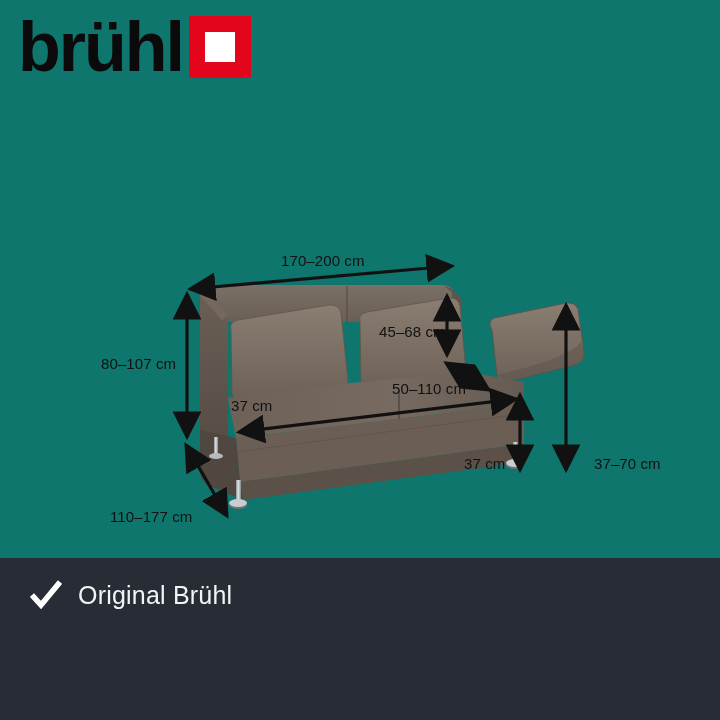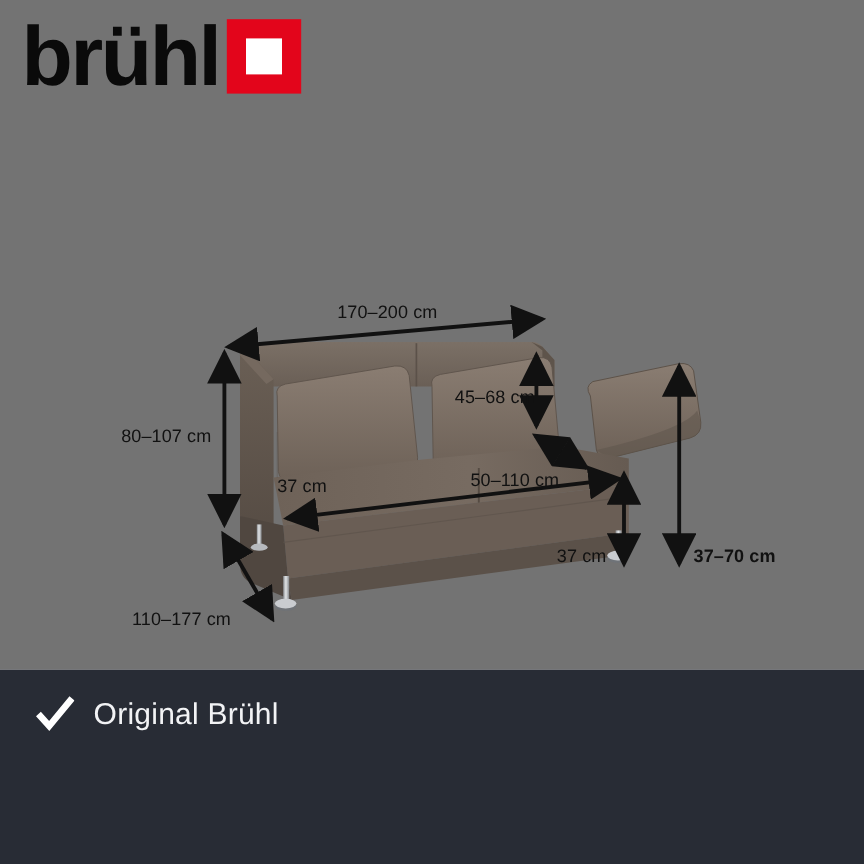--- a/index.html
+++ b/index.html
@@ -7,21 +7,21 @@
   body {
     font-family: "Liberation Sans", sans-serif;
     background:#ffffff;
     position:relative;
     overflow:hidden;
   }
 
   
   #product-area {
     position:absolute; left:0; top:0; width:720px; height:558px;
-    background:#737373;
+    background:#0f766e;
   }
 
   
   #brand-logo {
     position:absolute; left:18px; top:16px;
     display:flex; align-items:center; gap:0px;
   }
   #brand-wordmark {
     font-family:"Liberation Sans", sans-serif;
     font-weight:700;
@@ -46,25 +46,25 @@
     position:absolute;
     font-family:"Liberation Sans", sans-serif;
     font-size:15px;
     color:#111111;
     white-space:nowrap;
     letter-spacing:0.1px;
   }
   #dim-width-label   { left:281px; top:252px; }
   #dim-height-label  { left:101px; top:355px; }
   #dim-back-label    { left:379px; top:323px; }
-  #dim-seatdepth-label { left:392px; top:380px;margin-top:12px; }
+  #dim-seatdepth-label { left:392px; top:380px; }
   #dim-seatwidth-label { left:231px; top:397px; }
   #dim-depth-label   { left:110px; top:472px;margin-top:36px; }
   #dim-seatheight-label { left:464px; top:455px; }
-  #dim-armheight-label  { left:578px; top:455px;font-weight:bold; }
+  #dim-armheight-label  { left:594px; top:455px; }
 
   
   #footer-bar {
     position:absolute; left:0; top:558px; width:720px; height:162px;
     background:#282c35;
   }
   #feature-list {
     position:absolute; left:30px; top:18px;
     display:flex; flex-direction:column; gap:7px;
   }

